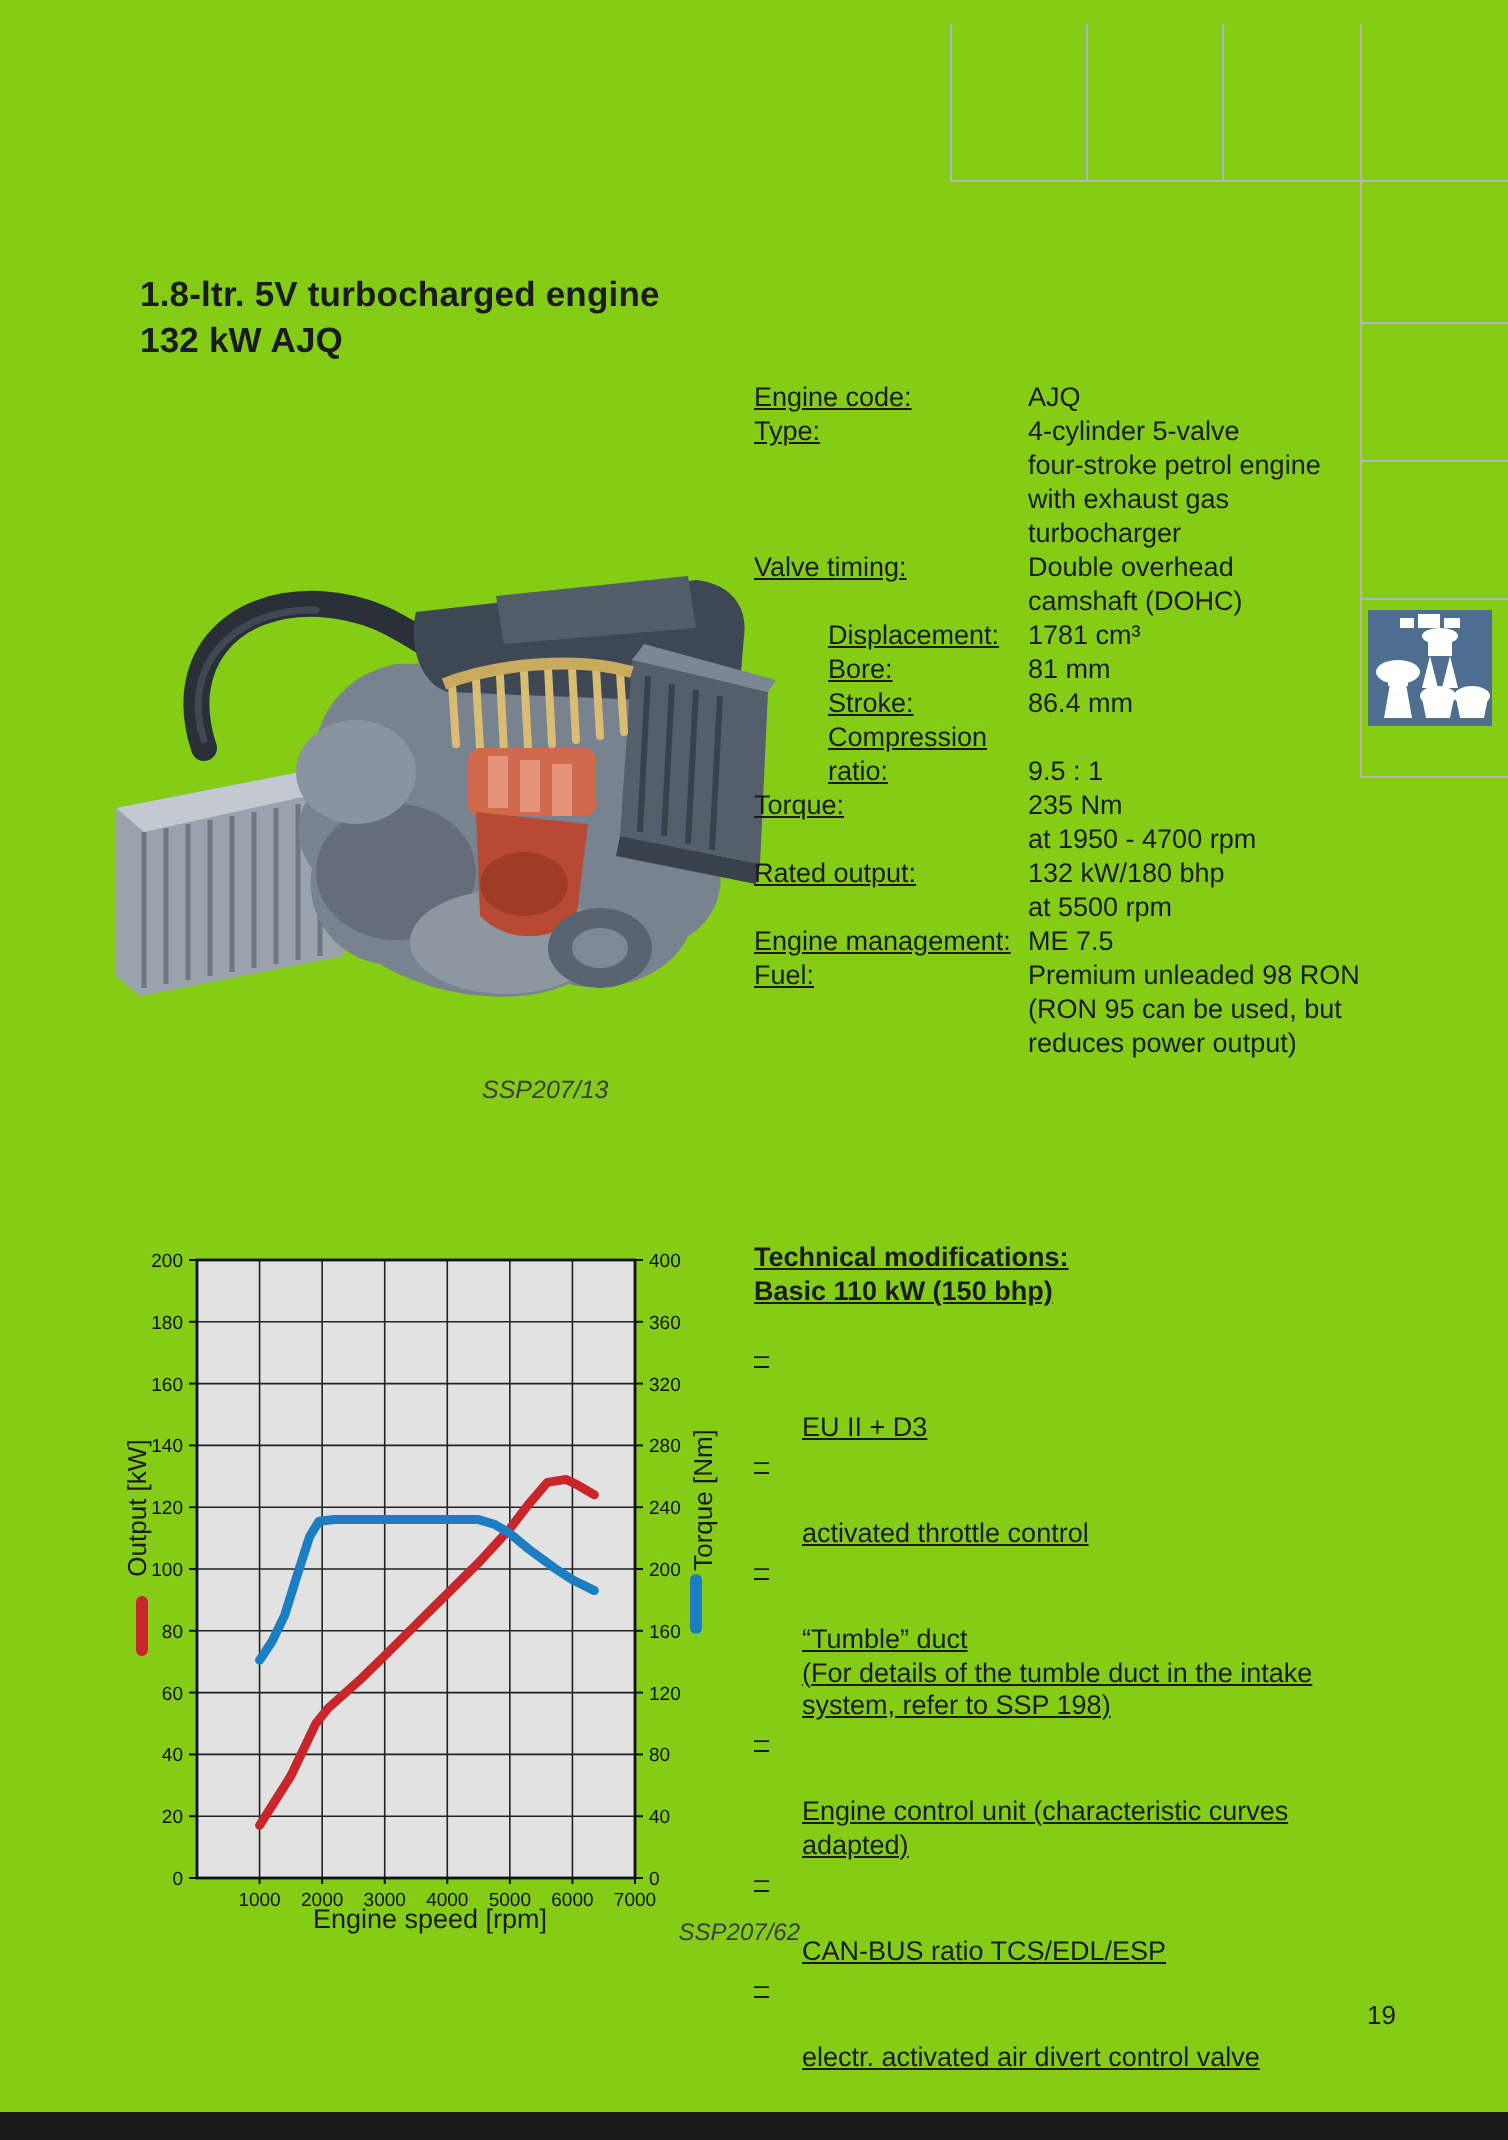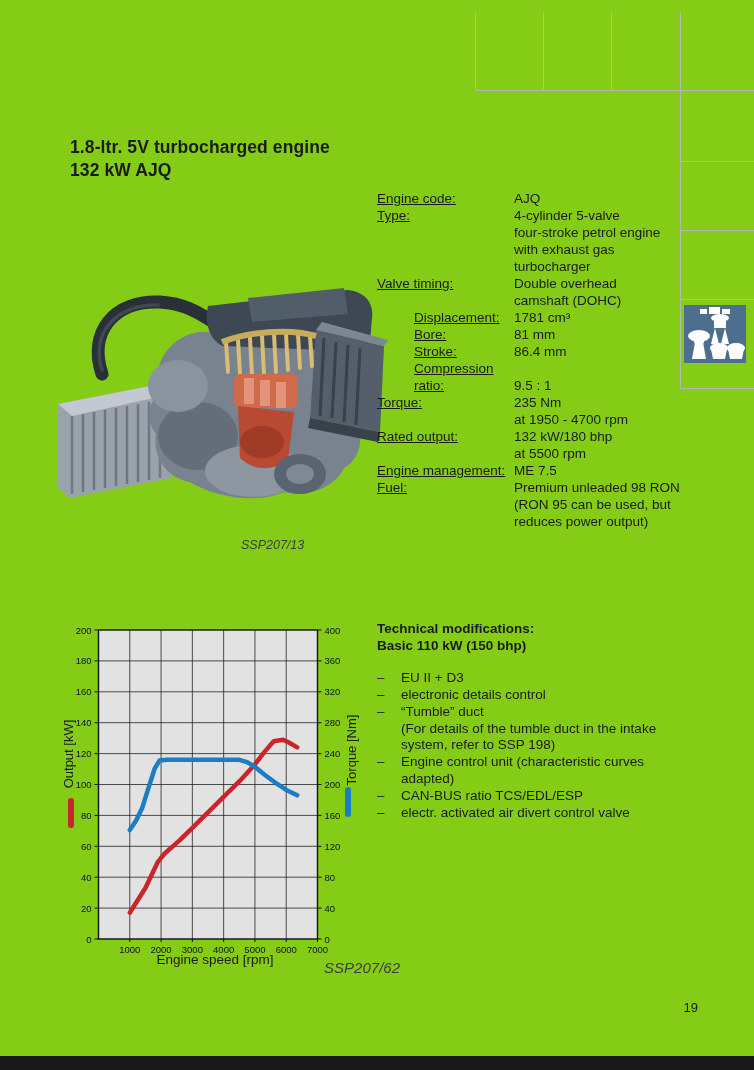--- a/index.html
+++ b/index.html
@@ -12,37 +12,37 @@
               font-weight:bold;white-space:pre-line;letter-spacing:.1px;}
   .engine-art{position:absolute;left:48px;top:246px;width:350px;height:280px;}
   .fig-caption{position:absolute;left:241px;top:538px;width:100px;text-align:left;
                font-style:italic;font-size:12.5px;color:#3c3c44;}
   .specs{position:absolute;left:377px;top:190px;width:334px;font-size:13.5px;line-height:17px;}
   .specs-heading{font-weight:bold;margin-bottom:14px;}
   .spec-row{display:flex;align-items:flex-start;}
   .spec-label{flex:none;width:137px;text-decoration:underline;}
   .spec-row.indent .spec-label{margin-left:37px;width:100px;}
   .spec-value{flex:1;white-space:pre-line;}
-  .mods{position:absolute;left:377px;top:620px;width:345px;font-size:13.5px;line-height:16.5px;}
+  .mods{position:absolute;left:377px;top:620px;width:345px;font-size:13.5px;line-height:16.5px;text-decoration:underline;}
   .mods-heading{font-weight:bold;white-space:pre-line;line-height:17px;margin-bottom:16px;}
   .mod-item{display:flex;margin-top:0.5px;}
   .mod-dash{flex:none;width:24px;}
-  .mod-text{flex:1;white-space:pre-line;}
+  .mod-text{flex:1;white-space:pre-line;margin-top:36px;}
   .chart{position:absolute;left:55px;top:616px;width:334px;height:368px;}
   .chart svg text{font-family:"Liberation Sans",sans-serif;}
   .axis-title{position:absolute;width:80px;height:16px;text-align:center;font-size:13px;
               transform:rotate(-90deg);}
   .axis-title.left{left:-26px;top:130px;}
   .axis-title.right{left:257px;top:126px;}
   .legend-bar{position:absolute;width:6px;height:30px;border-radius:3px;}
   .legend-bar.red{left:13px;top:182px;}
   .legend-bar.blue{left:290px;top:171px;}
   .x-axis-title{position:absolute;left:60px;top:336px;width:200px;text-align:center;font-size:13.5px;}
   .chart-caption{position:absolute;left:180px;top:343px;width:165px;text-align:right;
-                 font-style:italic;font-size:15px;color:#3c3c44;}
+                 font-style:italic;font-size:12px;color:#3c3c44;}
   .page-number{position:absolute;left:658px;top:1000px;width:40px;text-align:right;font-size:13px;}
   .footer-bar{position:absolute;left:0;top:1056px;width:754px;height:14px;background:#191919;}
 </style>
 </head>
 <body>
 
 <div class="page">
 
   <div class="vline" style="left:475px;top:12px;height:78px;"></div>
   <div class="vline" style="left:543px;top:12px;height:78px;"></div>
@@ -179,21 +179,21 @@
   <div class="mods">
     <div class="mods-heading">Technical modifications:
 Basic 110 kW (150 bhp)</div>
     <div id="mod-items">
         <div class="mod-item">
           <span class="mod-dash">–</span>
           <span class="mod-text">EU II + D3</span>
         </div>
         <div class="mod-item">
           <span class="mod-dash">–</span>
-          <span class="mod-text">electronic details control</span>
+          <span class="mod-text">activated throttle control</span>
         </div>
         <div class="mod-item">
           <span class="mod-dash">–</span>
           <span class="mod-text">“Tumble” duct
 (For details of the tumble duct in the intake
 system, refer to SSP 198)</span>
         </div>
         <div class="mod-item">
           <span class="mod-dash">–</span>
           <span class="mod-text">Engine control unit (characteristic curves

